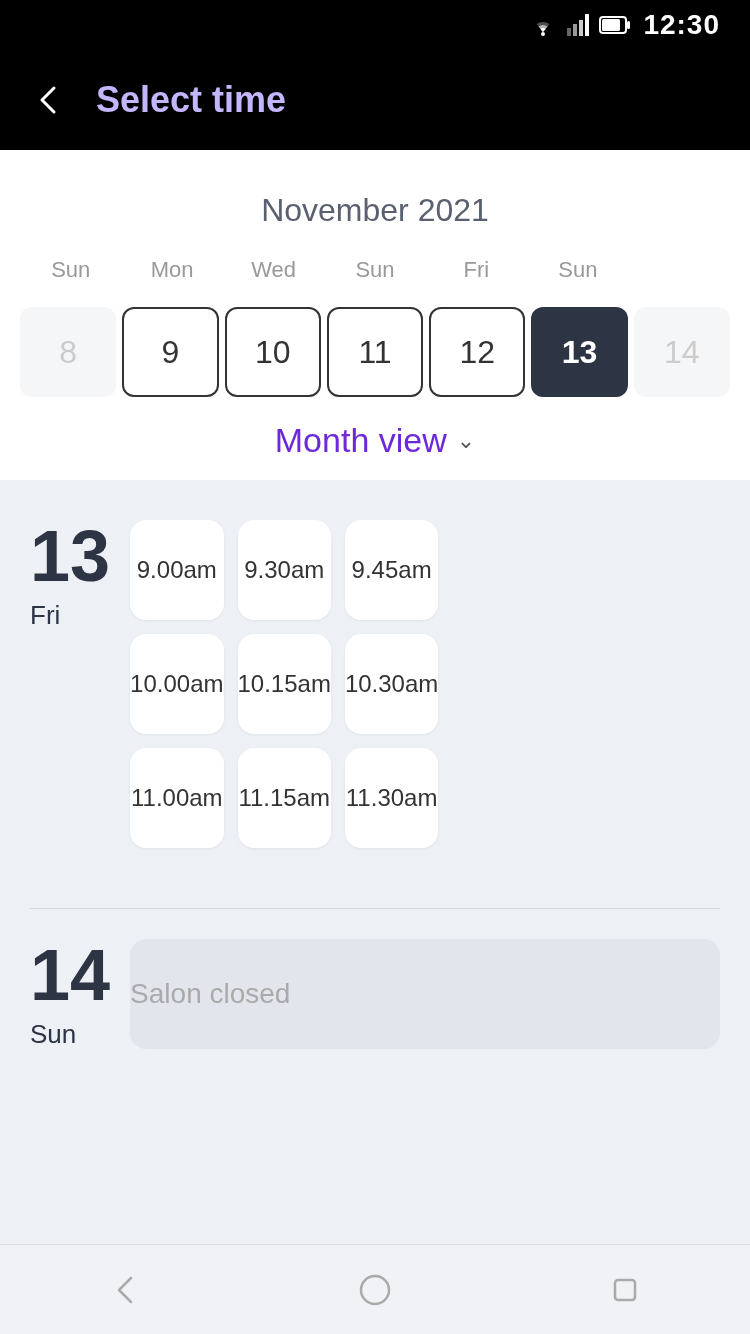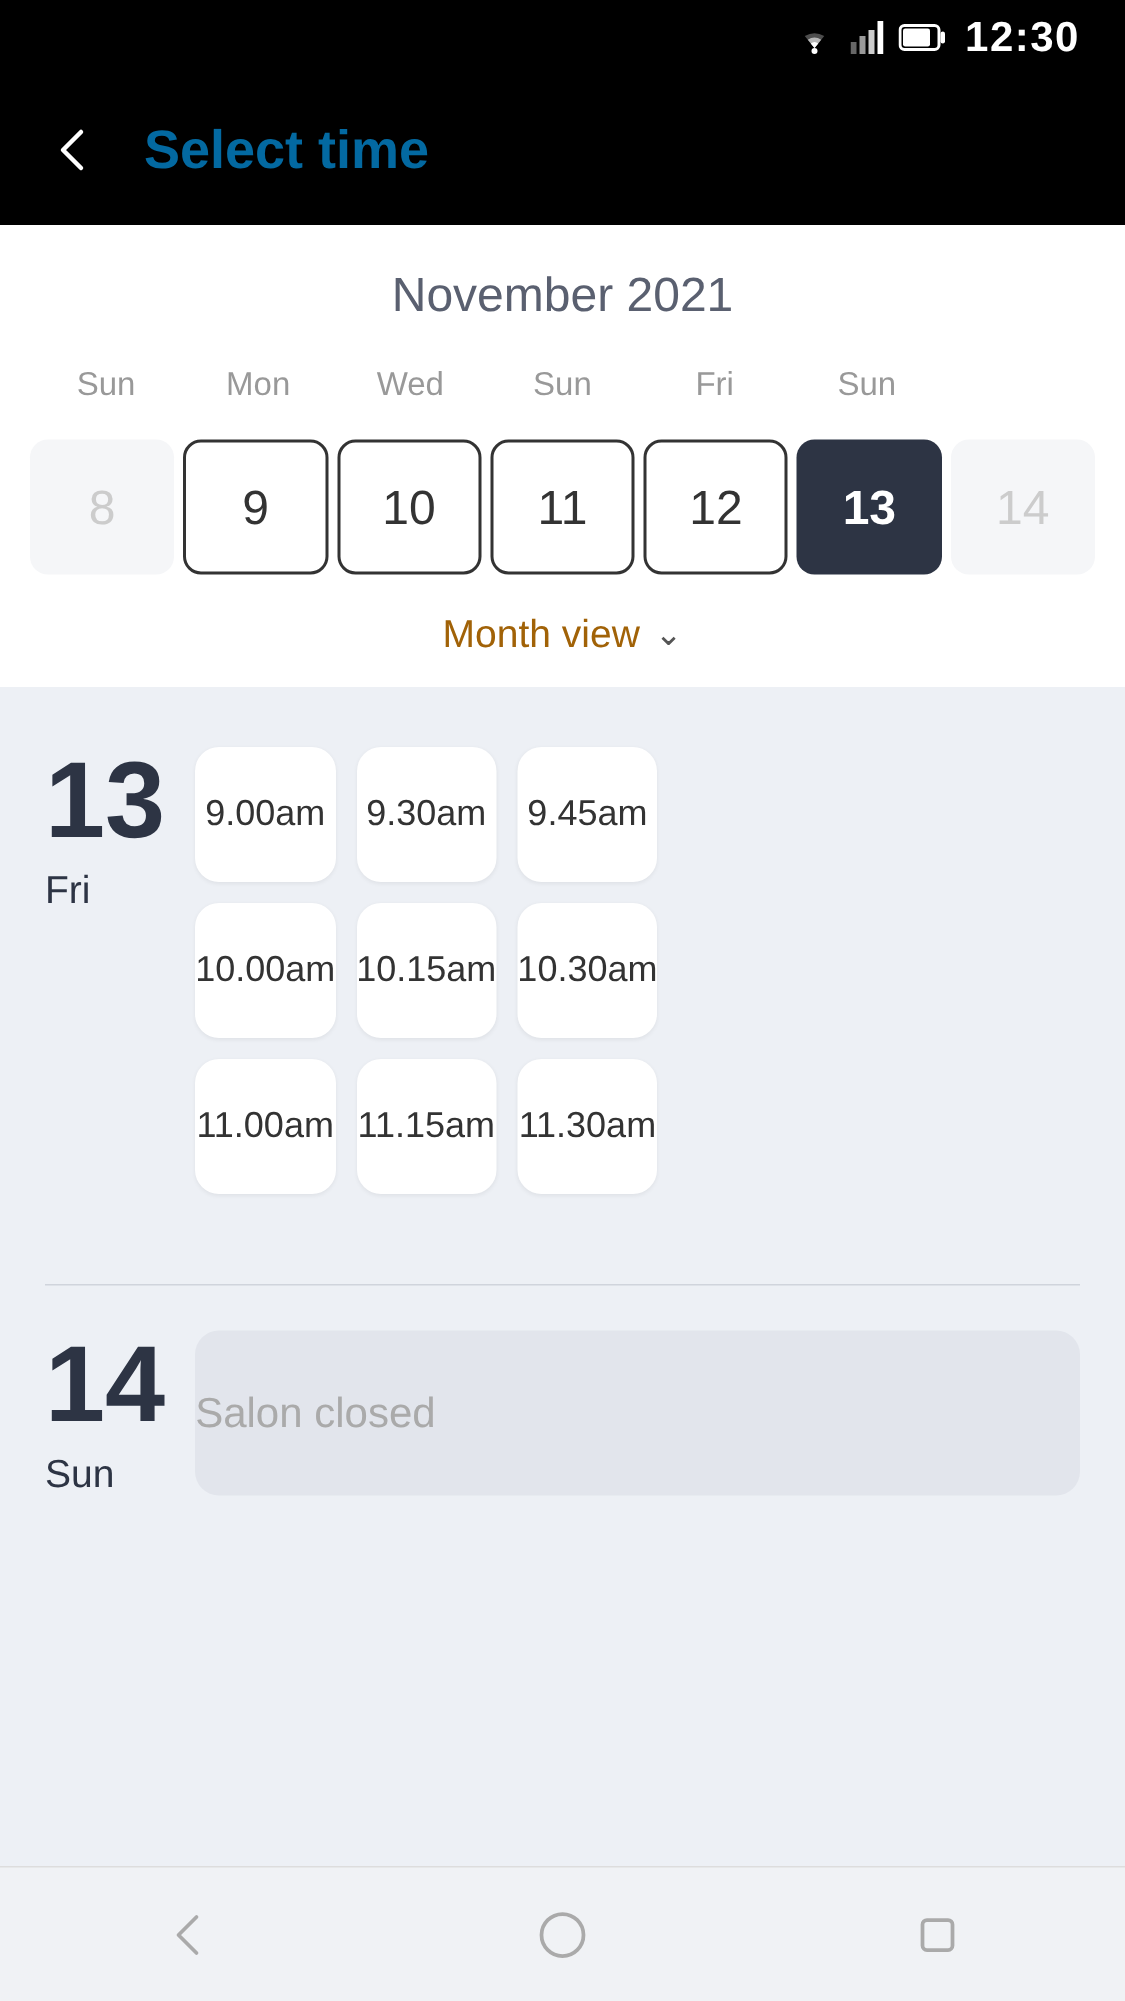--- a/index.html
+++ b/index.html
@@ -46,29 +46,29 @@
       gap: 30px;
     }
     .back-btn {
       color: #fff;
       font-size: 36px;
       cursor: pointer;
       display: flex;
       align-items: center;
     }
     .header-title {
-      color: #0369a1;
+      color: #c4b5fd;
       font-size: 36px;
       font-weight: 700;
     }
 
     
     .calendar-section {
       background: #fff;
-      padding: 28px 20px 0;
+      padding: 42px 20px 0;
     }
     .month-title {
       text-align: center;
       font-size: 32px;
       font-weight: 400;
       color: #5a6070;
       margin-bottom: 20px;
     }
     .weekdays {
       display: grid;
@@ -116,22 +116,22 @@
     
     .month-view-row {
       display: flex;
       align-items: center;
       justify-content: center;
       padding: 18px 0 20px;
       gap: 10px;
       background: #fff;
     }
     .month-view-label {
-      font-size: 26px;
-      color: #a16207;
+      font-size: 34px;
+      color: #6d28d9;
     }
     .chevron-down {
       font-size: 22px;
       color: #555;
     }
 
     
     .content-area {
       flex: 1;
       background: #edf0f5;
@@ -161,21 +161,21 @@
     }
     .time-slots-grid {
       display: grid;
       grid-template-columns: repeat(3, 1fr);
       gap: 14px;
       margin-left: 0;
     }
     .time-slot {
       background: #fff;
       border-radius: 16px;
-      height: 90px;
+      height: 100px;
       display: flex;
       align-items: center;
       justify-content: center;
       font-size: 24px;
       color: #333;
       cursor: pointer;
       box-shadow: 0 1px 3px rgba(0,0,0,0.06);
     }
 
     

